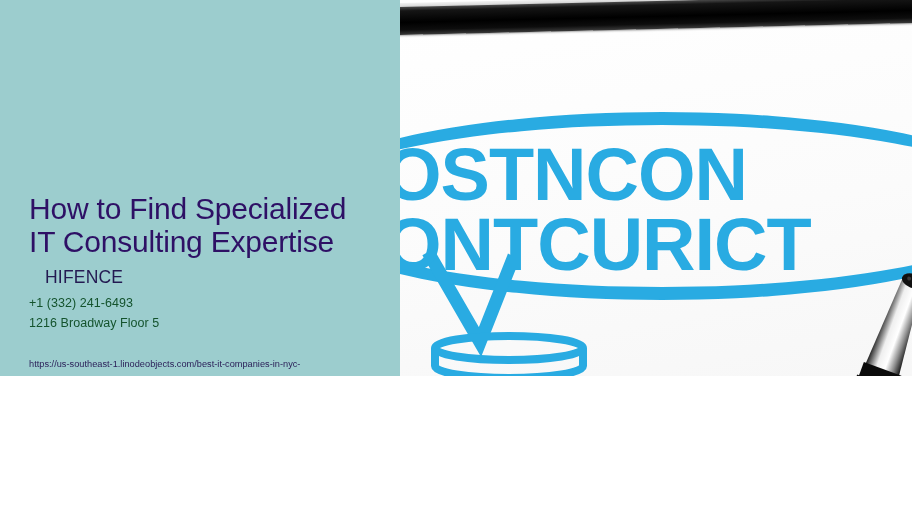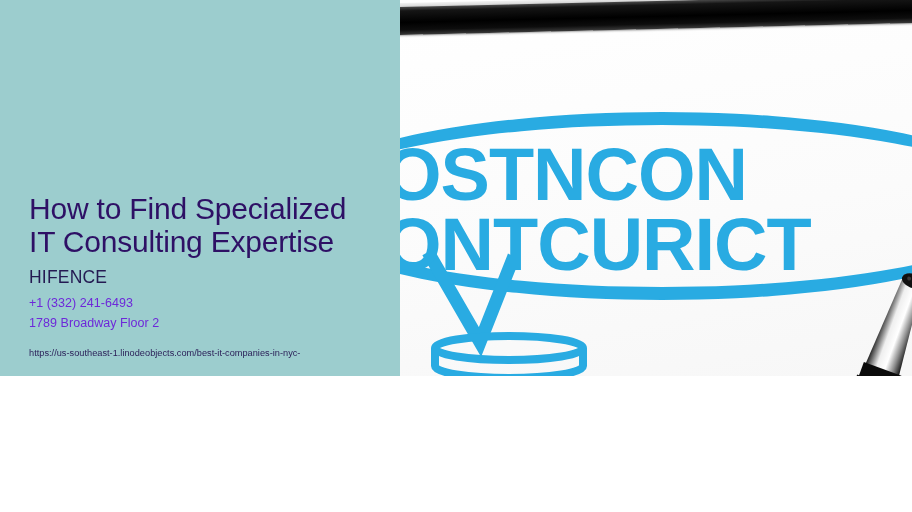--- a/index.html
+++ b/index.html
@@ -40,30 +40,30 @@
     font-weight: 400;
     letter-spacing: -0.2px;
     margin: 0 0 9px 0;
     white-space: pre-line;
   }
   .brand-name {
     font-size: 17.5px;
     line-height: 20px;
     color: #241a52;
     letter-spacing: 0.2px;
-    margin: 0 0 6px 0;
+    margin: 0 0 6px 16px;
   }
   .contact-line {
     font-size: 12.5px;
     line-height: 20.4px;
-    color: #6d28d9;
+    color: #14532d;
     letter-spacing: 0.05px;
   }
   .url-block {
-    margin-top: 9px;
+    margin-top: 20px;
   }
   .url-line {
     font-size: 9.2px;
     line-height: 20px;
     color: #2b2159;
     letter-spacing: 0.02px;
     white-space: nowrap;
   }
 
   
@@ -211,21 +211,21 @@
   <div class="info-panel">
     <div class="info-inner">
 
       <div class="page-title">How to Find Specialized
 IT Consulting Expertise</div>
 
       <div class="brand-name">HIFENCE</div>
 
       <div class="contact-line">+1 (332) 241-6493</div>
 
-      <div class="contact-line">1789 Broadway Floor 2</div>
+      <div class="contact-line">1216 Broadway Floor 5</div>
 
 
 
       <div class="url-block">
         <div class="url-line">https://us-southeast-1.linodeobjects.com/best-it-companies-in-nyc-</div>
       </div>
 
     </div>
   </div>
 

